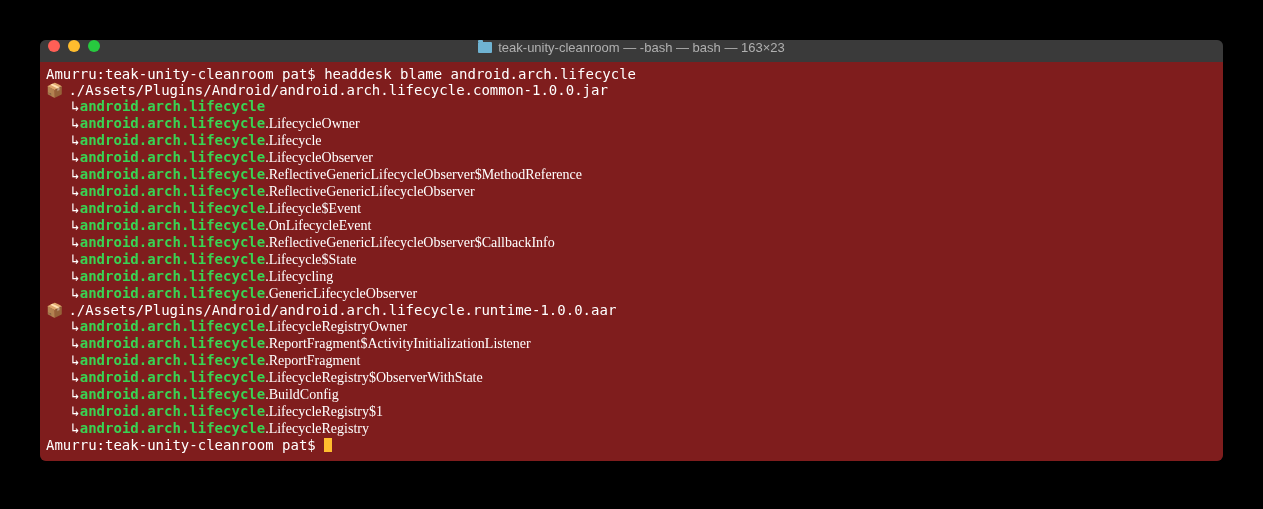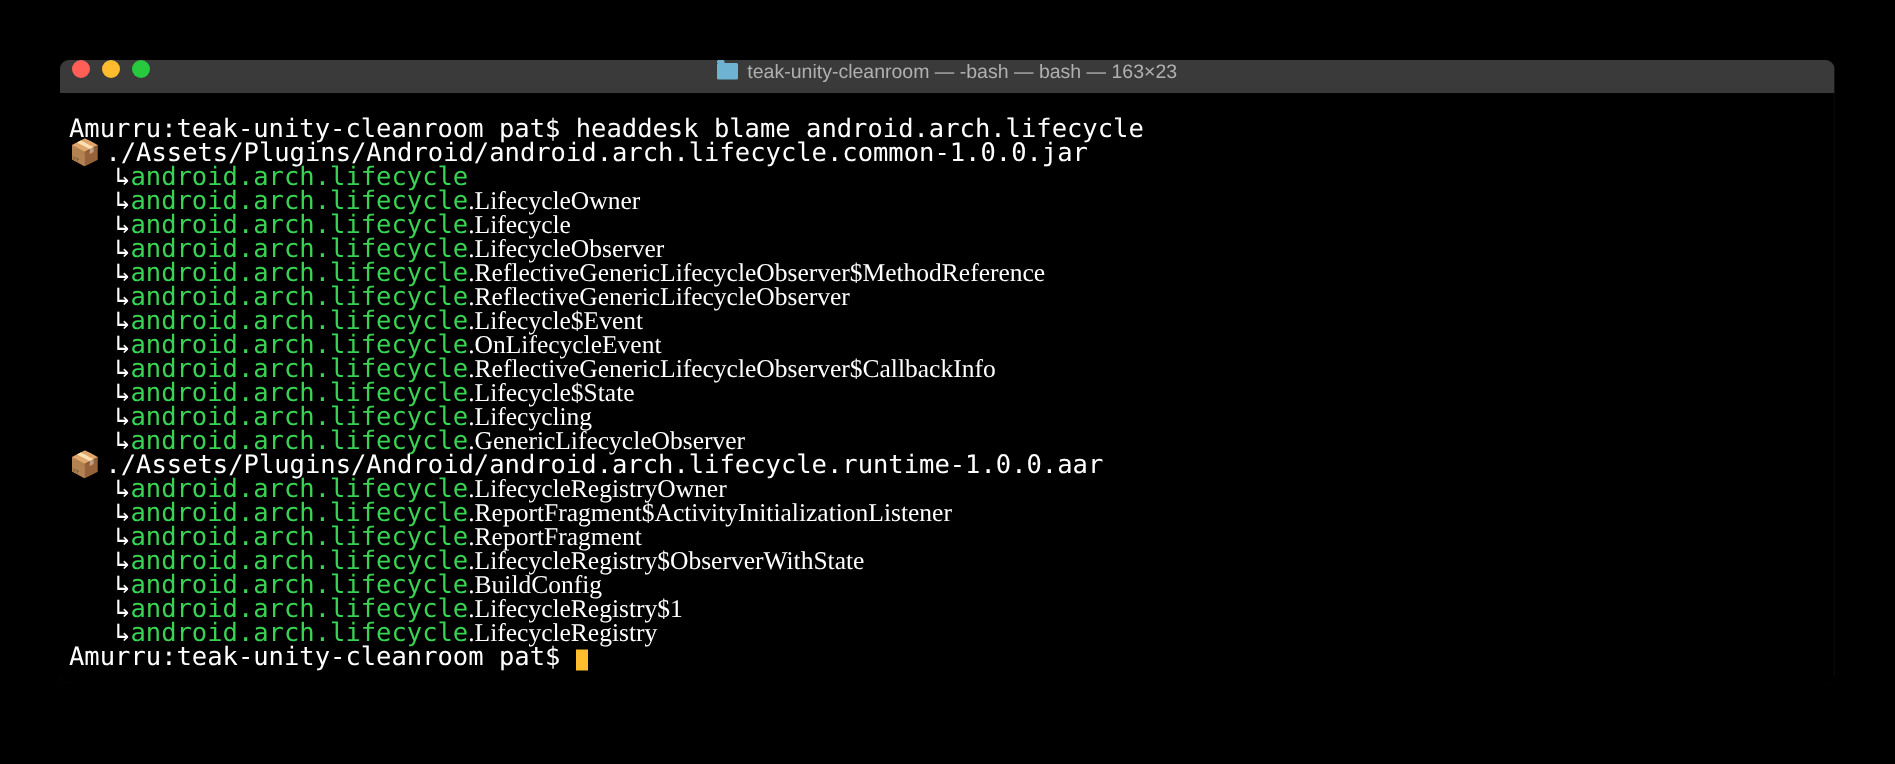--- a/index.html
+++ b/index.html
@@ -67,40 +67,40 @@
       content: "";
       position: absolute;
       top: -2px;
       left: 0;
       width: 5px;
       height: 2px;
       background: #6fb3d2;
       border-radius: 1px 1px 0 0;
     }
     .terminal-body {
-      background: #000000;
-      padding: 16px 6px 8px 6px;
+      background: #7f1d1d;
+      padding: 4px 6px 8px 6px;
       line-height: 16px;
       color: #fff;
       white-space: pre;
-      font-size: 17px;
+      font-size: 14px;
     }
     .line { display: block; }
     .prompt-host { color: #fff; }
     .prompt-path { color: #fff; }
     .prompt-user { color: #fff; }
     .cmd { color: #fff; }
     .pkg-icon {
       display: inline-block;
       width: 14px;
       text-align: center;
     }
     .jar-path { color: #fff; }
     .arrow { color: #fff; }
-    .green { color: #39d353; }
+    .green { color: #39d353; font-weight: bold; }
     .white { color: #fff; font-family: Liberation Serif, serif; }
     .cursor {
       display: inline-block;
       width: 8px;
       height: 14px;
       background: #ffbd2e;
       vertical-align: text-bottom;
       margin-bottom: 1px;
     }
   </style>

